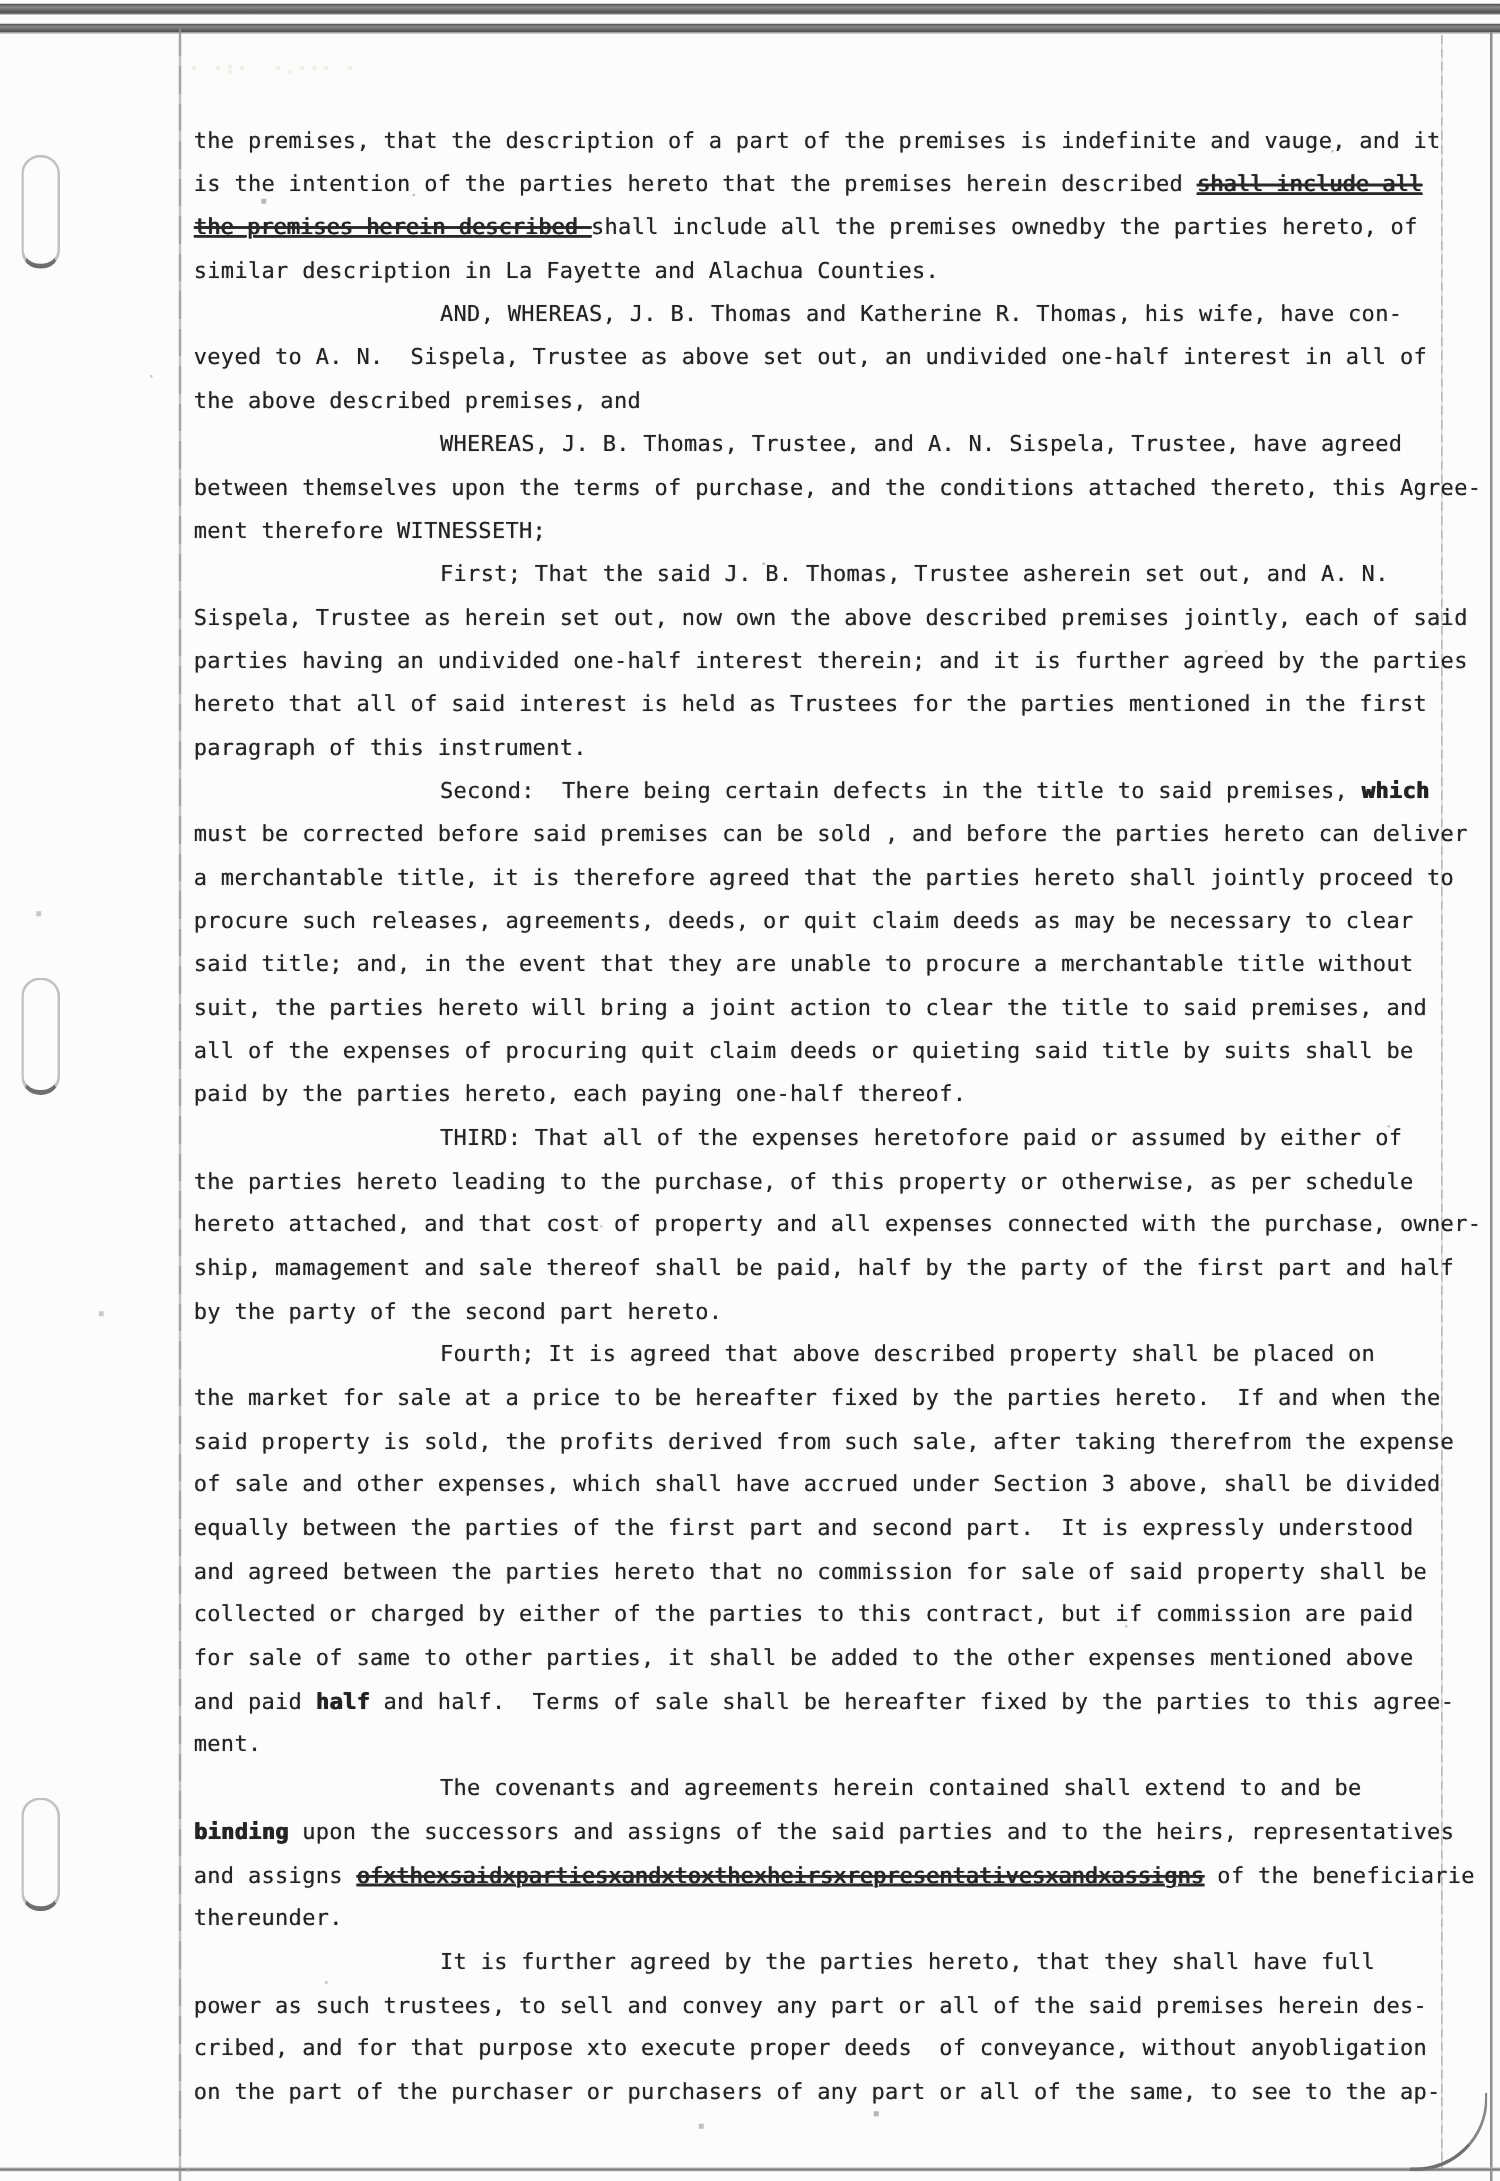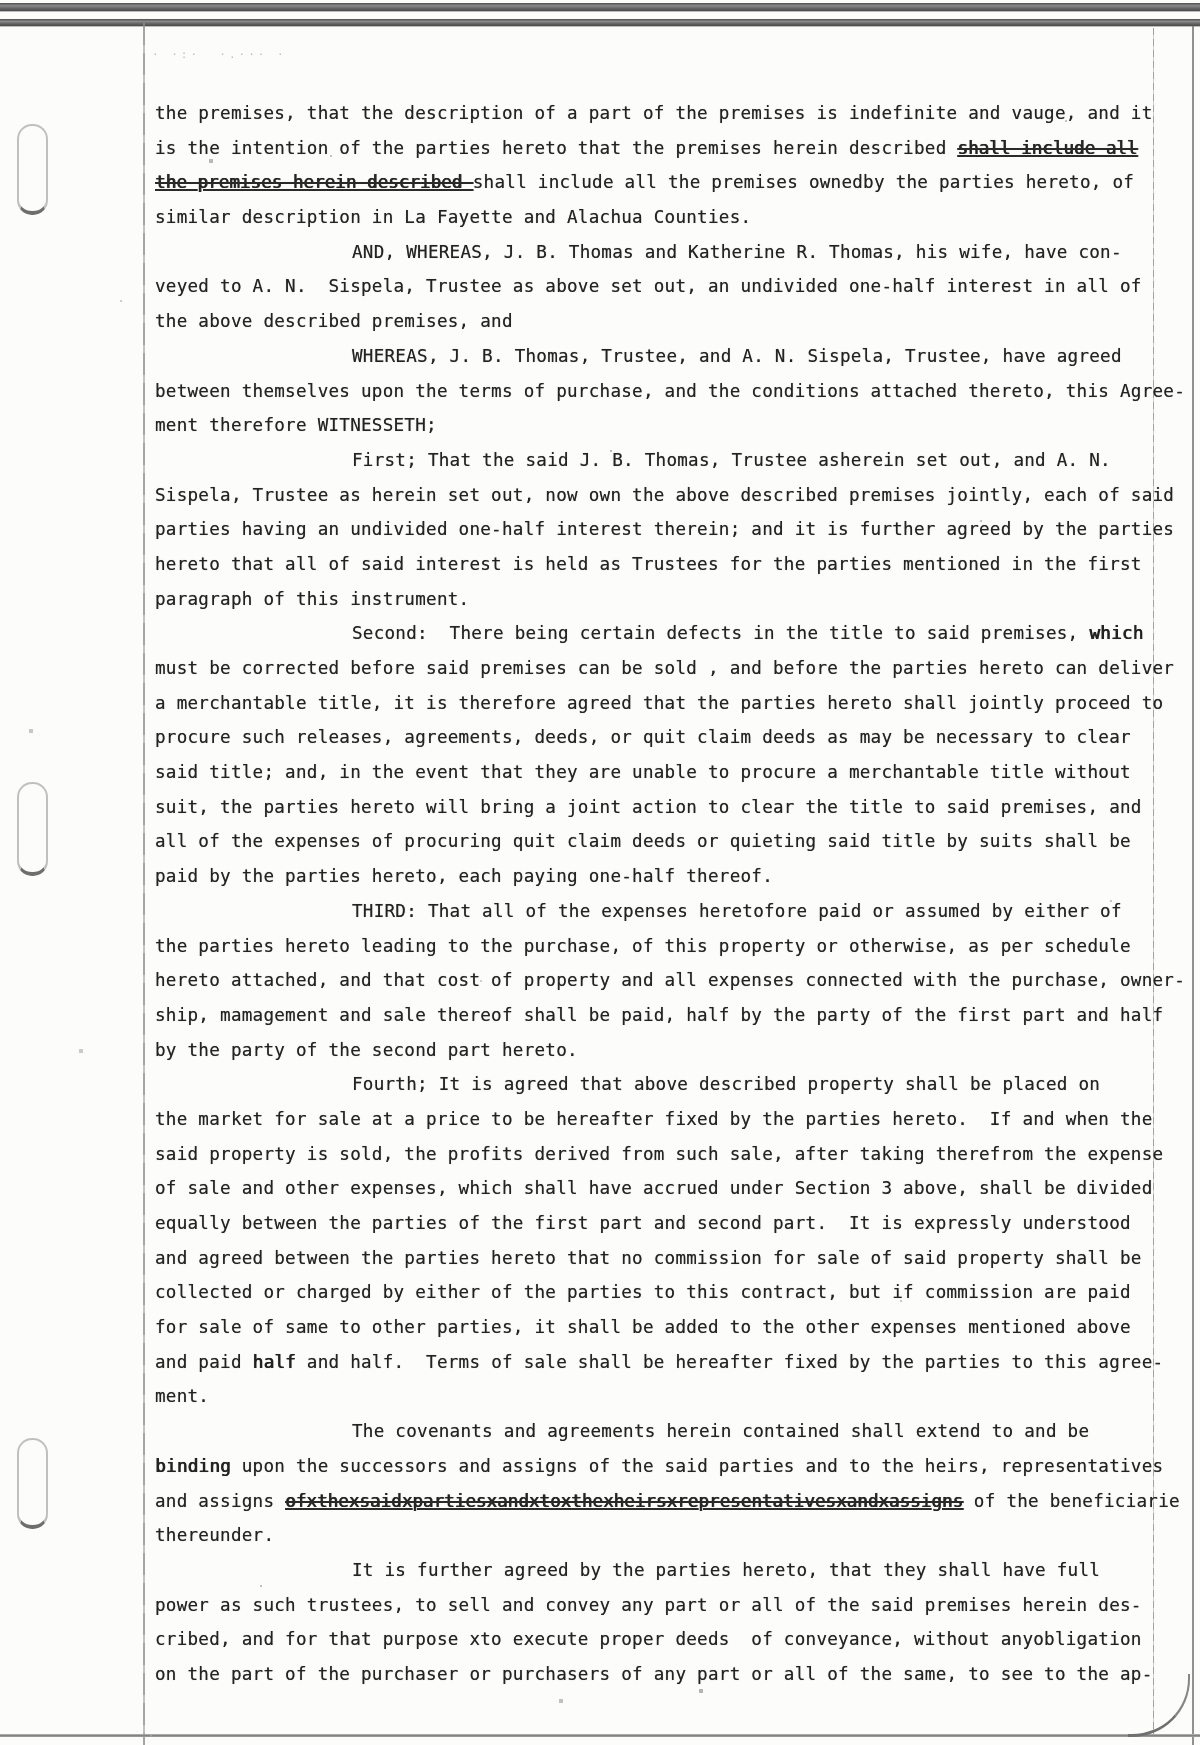--- a/index.html
+++ b/index.html
@@ -116,21 +116,21 @@
   .line { height: 34.7px; }
   .line.indent { padding-left: 197px; }
   .xstrike {
     text-decoration-line: underline line-through;
     text-decoration-thickness: 1.6px;
     text-decoration-color: #2a2a2a;
     text-shadow: 0.8px 0 0 rgba(30,30,30,0.85), 0 0 0.7px rgba(20,20,20,0.55);
     letter-spacing: 0;
   }
   .overstruck {
-    font-weight: normal;
+    font-weight: bold;
     text-shadow: 0.7px 0 0 currentColor, 0 0 0.7px rgba(20,20,20,0.6);
   }
 </style>
 </head>
 <body>
 
 <div class="page">
   <div class="band band-1"></div>
   <div class="band band-2"></div>
 

